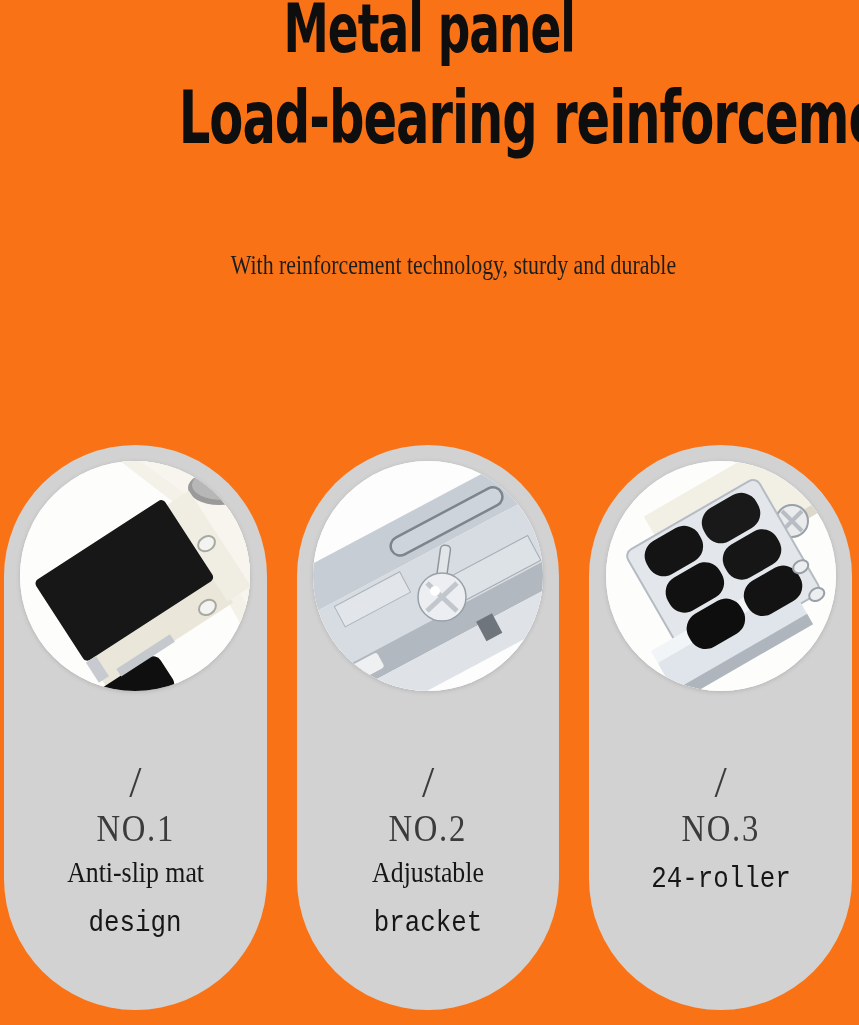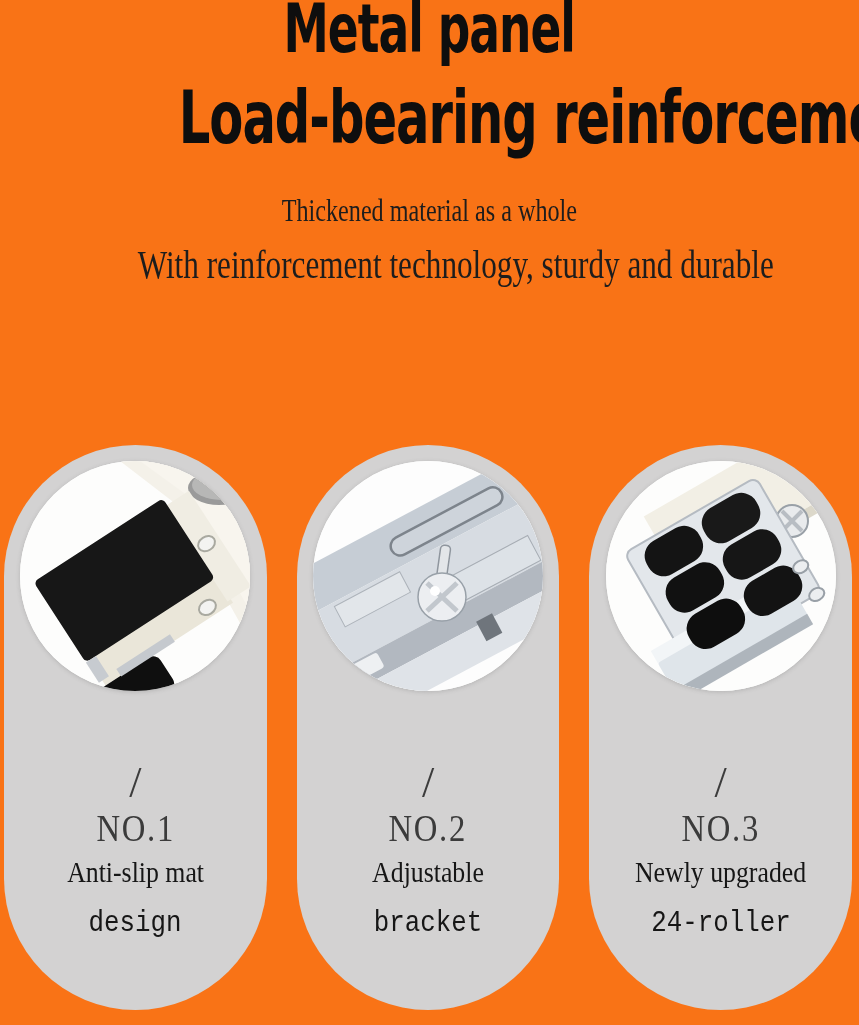--- a/index.html
+++ b/index.html
@@ -41,21 +41,21 @@
     color: #1d1d1d;
     font-family: "Liberation Serif", serif;
     white-space: nowrap;
   }
   .subtitle .squeeze-sm {
     display: inline-block;
     transform: scaleX(0.78);
     transform-origin: 50% 50%;
   }
   .subtitle-1 { top: 192px; font-size: 31px; line-height: 38px; }
-  .subtitle-2 { top: 245px; font-size: 40px; line-height: 40px; padding-left: 48px; }
+  .subtitle-2 { top: 245px; font-size: 28px; line-height: 40px; padding-left: 48px; }
 
   
   .features {
     position: absolute;
     top: 445px;
     left: 4px;
     right: 7px;
     height: 565px;
     display: flex;
     gap: 30px;
@@ -118,23 +118,20 @@
 
 <div class="canvas">
 
   <div class="title-line title-1">
     <span class="squeeze">Metal panel</span>
   </div>
   <div class="title-line title-2">
     <span class="squeeze">Load-bearing reinforcement</span>
   </div>
 
-  <div class="subtitle subtitle-1">
-    <span class="squeeze-sm">Thickened material as a whole</span>
-  </div>
   <div class="subtitle subtitle-2">
     <span class="squeeze-sm">With reinforcement technology, sturdy and durable</span>
   </div>
 
   <div class="features">
 
     <div class="pill">
       <div class="photo-circle">
         <svg viewBox="0 0 230 230">
           <rect x="0" y="0" width="230" height="230" fill="#fdfdfc"></rect>
@@ -229,22 +226,19 @@
             <rect x="132" y="140" width="60" height="38" rx="17" fill="#131313"></rect>
             <ellipse cx="198" cy="152" rx="8" ry="6" fill="#eceef0" stroke="#99a0a7" stroke-width="2"></ellipse>
             <ellipse cx="198" cy="184" rx="8" ry="6" fill="#eceef0" stroke="#99a0a7" stroke-width="2"></ellipse>
           </g>
         </svg>
       </div>
       <div class="slash">/</div>
       <div class="no-label">
         <span class="squeeze-sm">NO.3</span>
       </div>
-      <div class="caption-line caption-1">
-        <span class="squeeze-sm">Newly upgraded</span>
-      </div>
       <div class="caption-line caption-2">
         <span class="squeeze-sm">24-roller</span>
       </div>
     </div>
 
   </div>
 </div>
 
 </body></html>

